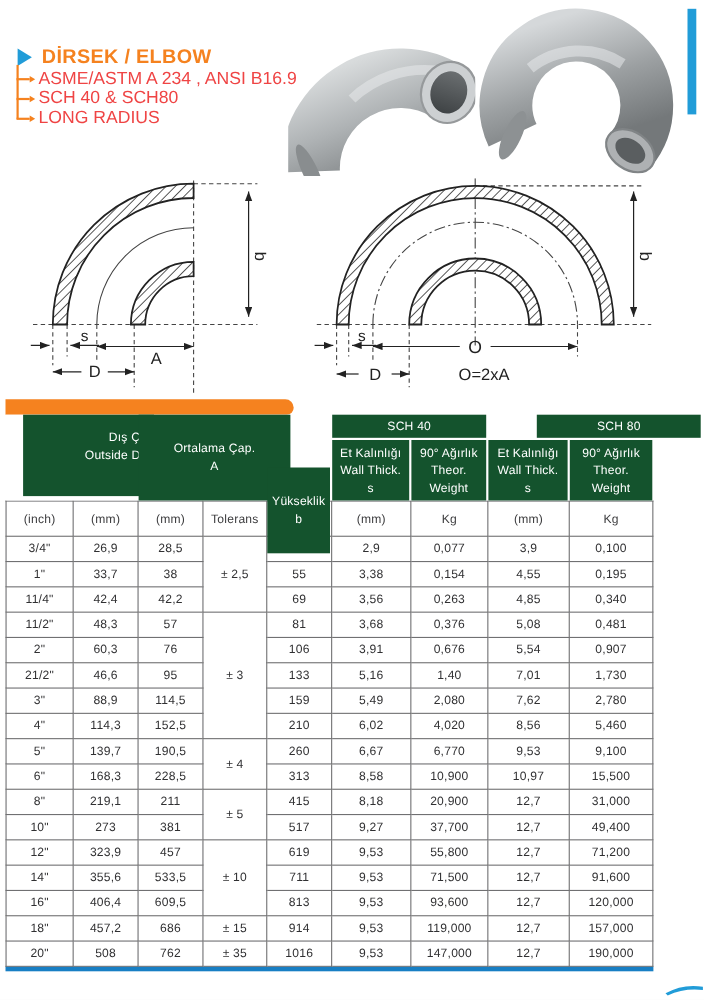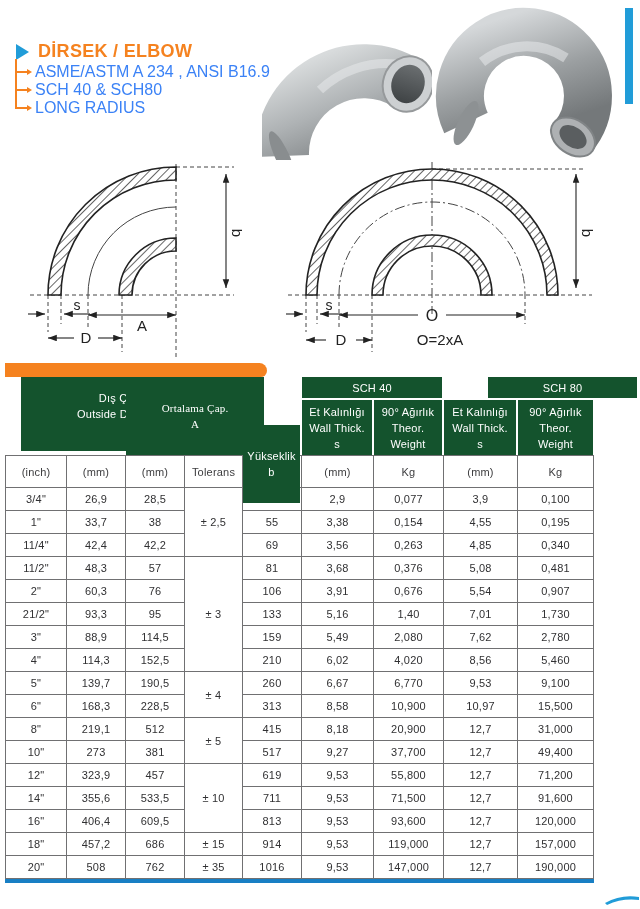--- a/index.html
+++ b/index.html
@@ -10,35 +10,35 @@
   
   .right-bar{position:absolute;left:625px;top:8px;width:8px;height:96px;background:#219cd8;}
   
   .title-row{position:absolute;left:16px;top:41px;display:flex;align-items:center;gap:9px;}
   .tri{width:0;height:0;border-left:13px solid #219cd8;border-top:8px solid transparent;border-bottom:8px solid transparent;}
   .title{font-size:18px;font-weight:bold;color:#f5821f;letter-spacing:.3px;}
   .tree-v{position:absolute;left:15px;top:59px;width:2px;height:49px;background:#f5821f;}
   .tick{position:absolute;left:15px;width:12px;height:2px;background:#f5821f;}
   .tick::after{content:"";position:absolute;right:-5px;top:-2px;width:0;height:0;
     border-left:5px solid #f5821f;border-top:3px solid transparent;border-bottom:3px solid transparent;}
-  .spec{position:absolute;left:35px;font-size:16px;color:#3b82f6;white-space:nowrap;}
+  .spec{position:absolute;left:35px;font-size:16px;color:#ef4444;white-space:nowrap;}
   
   .ph1{position:absolute;left:262px;top:34px;}
   .ph2{position:absolute;left:418px;top:0px;}
   .dg1{position:absolute;left:22px;top:162px;}
   .dg2{position:absolute;left:270px;top:162px;}
   svg text{font-family:"Liberation Sans",sans-serif;}
   
   .table-wrap{position:absolute;left:5px;top:363px;width:589px;}
   .orange-cap{height:14px;width:262px;background:#f5821f;border-radius:0 12px 10px 0;}
   .thead{position:relative;height:78px;background:#fff;}
   .hcell{position:absolute;background:#14532d;color:#fff;text-align:center;font-size:11px;
     display:flex;flex-direction:column;justify-content:center;line-height:16px;letter-spacing:.2px;}
   .g1{left:16px;width:119px;top:0;height:74px;align-items:flex-end;}
-  .g2{left:121px;width:138px;top:0;height:78px;font-family:Liberation Serif, serif;}
+  .g2{left:121px;width:138px;top:0;height:78px;}
   .g3{left:238px;width:57px;top:0;height:78px;margin-top:48px;}
   .g4{left:297px;width:140px;top:0;height:21px;}
   .g5{left:439px;width:149px;top:0;height:21px;margin-left:44px;}
   .s1{left:297px;width:70px;top:23px;height:55px;}
   .s2{left:369px;width:68px;top:23px;height:55px;}
   .s3{left:439px;width:72px;top:23px;height:55px;}
   .s4{left:513px;width:75px;top:23px;height:55px;}
   table.data{border-collapse:collapse;table-layout:fixed;width:589px;border-radius:23px;}
   table.data td{border:1px solid #707072;text-align:center;vertical-align:middle;
     font-size:11px;color:#303032;letter-spacing:.2px;padding:0;}
@@ -296,21 +296,21 @@
             <td>60,3</td>
             <td>76</td>
             <td>106</td>
             <td>3,91</td>
             <td>0,676</td>
             <td>5,54</td>
             <td>0,907</td>
           </tr>
           <tr>
             <td>21/2"</td>
-            <td>93,3</td>
+            <td>46,6</td>
             <td>95</td>
             <td>133</td>
             <td>5,16</td>
             <td>1,40</td>
             <td>7,01</td>
             <td>1,730</td>
           </tr>
           <tr>
             <td>3"</td>
             <td>88,9</td>
@@ -348,21 +348,21 @@
             <td>228,5</td>
             <td>313</td>
             <td>8,58</td>
             <td>10,900</td>
             <td>10,97</td>
             <td>15,500</td>
           </tr>
           <tr>
             <td>8"</td>
             <td>219,1</td>
-            <td>512</td>
+            <td>211</td>
             <td rowspan="2" class="tol">± 5</td>
             <td>415</td>
             <td>8,18</td>
             <td>20,900</td>
             <td>12,7</td>
             <td>31,000</td>
           </tr>
           <tr>
             <td>10"</td>
             <td>273</td>

